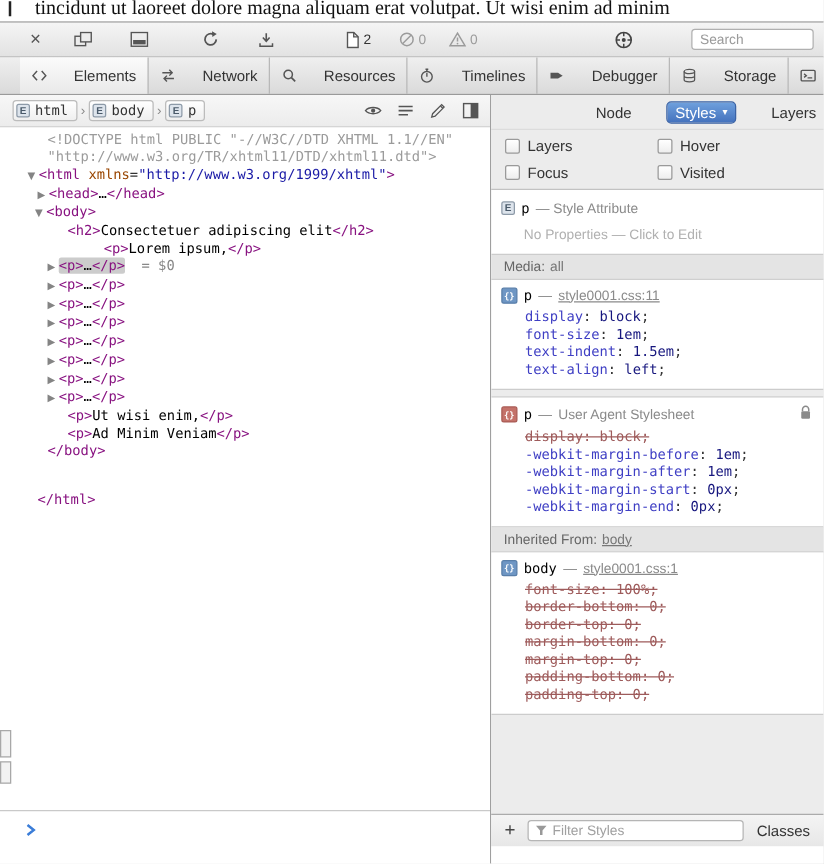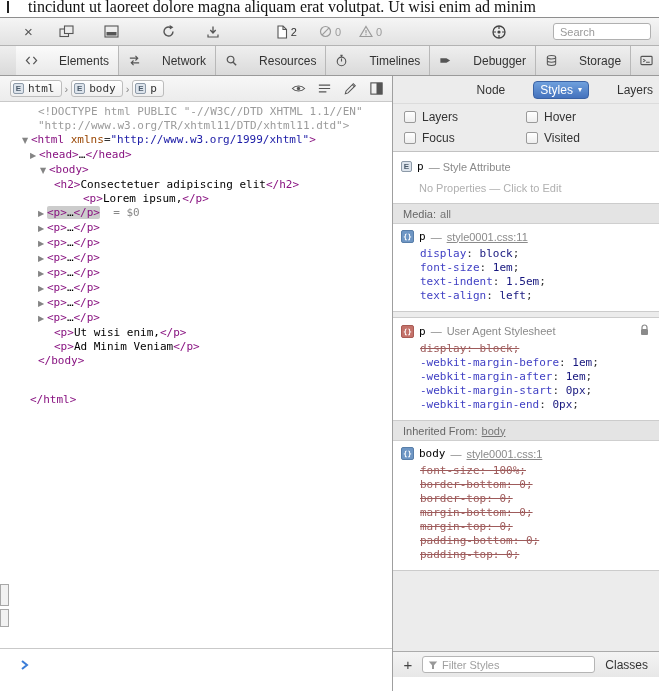--- a/index.html
+++ b/index.html
@@ -304,21 +304,21 @@
                 <path d="M8 2v12h6V2Z" fill="#555"></path>
               </svg>
             </span>
         </div>
       </div>
       <div class="dom-tree" id="domtree">
           <div class="tree-row" style="padding-left: 38px;"><span class="t-meta">&lt;!DOCTYPE html PUBLIC "-//W3C//DTD XHTML 1.1//EN"</span></div>
           <div class="tree-row" style="padding-left: 38px;"><span class="t-meta">"http://www.w3.org/TR/xhtml11/DTD/xhtml11.dtd"&gt;</span></div>
           <div class="tree-row" style="padding-left: 22px;"><span class="arrow">▼</span><span class="t-tag">&lt;html </span><span class="t-attr">xmlns</span><span class="t-punc">=</span><span class="t-val">"http://www.w3.org/1999/xhtml"</span><span class="t-tag">&gt;</span></div>
           <div class="tree-row" style="padding-left: 30px;"><span class="arrow">▶</span><span class="t-tag">&lt;head&gt;</span><span class="t-text">…</span><span class="t-tag">&lt;/head&gt;</span></div>
-          <div class="tree-row" style="padding-left: 40px;"><span class="arrow">▼</span><span class="t-tag">&lt;body&gt;</span></div>
+          <div class="tree-row" style="padding-left: 28px;"><span class="arrow">▼</span><span class="t-tag">&lt;body&gt;</span></div>
           <div class="tree-row" style="padding-left: 54px;"><span class="t-tag">&lt;h2&gt;</span><span class="t-text">Consectetuer adipiscing elit</span><span class="t-tag">&lt;/h2&gt;</span></div>
           <div class="tree-row" style="padding-left: 83px;"><span class="t-tag">&lt;p&gt;</span><span class="t-text">Lorem ipsum,</span><span class="t-tag">&lt;/p&gt;</span></div>
           <div class="tree-row selected" style="padding-left: 38px;"><span class="arrow">▶</span><span class="sel-bg"><span class="t-tag">&lt;p&gt;</span><span class="t-text">…</span><span class="t-tag">&lt;/p&gt;</span></span><span class="t-dim">  = $0</span></div>
           <div class="tree-row" style="padding-left: 38px;"><span class="arrow">▶</span><span class="t-tag">&lt;p&gt;</span><span class="t-text">…</span><span class="t-tag">&lt;/p&gt;</span></div>
           <div class="tree-row" style="padding-left: 38px;"><span class="arrow">▶</span><span class="t-tag">&lt;p&gt;</span><span class="t-text">…</span><span class="t-tag">&lt;/p&gt;</span></div>
           <div class="tree-row" style="padding-left: 38px;"><span class="arrow">▶</span><span class="t-tag">&lt;p&gt;</span><span class="t-text">…</span><span class="t-tag">&lt;/p&gt;</span></div>
           <div class="tree-row" style="padding-left: 38px;"><span class="arrow">▶</span><span class="t-tag">&lt;p&gt;</span><span class="t-text">…</span><span class="t-tag">&lt;/p&gt;</span></div>
           <div class="tree-row" style="padding-left: 38px;"><span class="arrow">▶</span><span class="t-tag">&lt;p&gt;</span><span class="t-text">…</span><span class="t-tag">&lt;/p&gt;</span></div>
           <div class="tree-row" style="padding-left: 38px;"><span class="arrow">▶</span><span class="t-tag">&lt;p&gt;</span><span class="t-text">…</span><span class="t-tag">&lt;/p&gt;</span></div>
           <div class="tree-row" style="padding-left: 38px;"><span class="arrow">▶</span><span class="t-tag">&lt;p&gt;</span><span class="t-text">…</span><span class="t-tag">&lt;/p&gt;</span></div>

